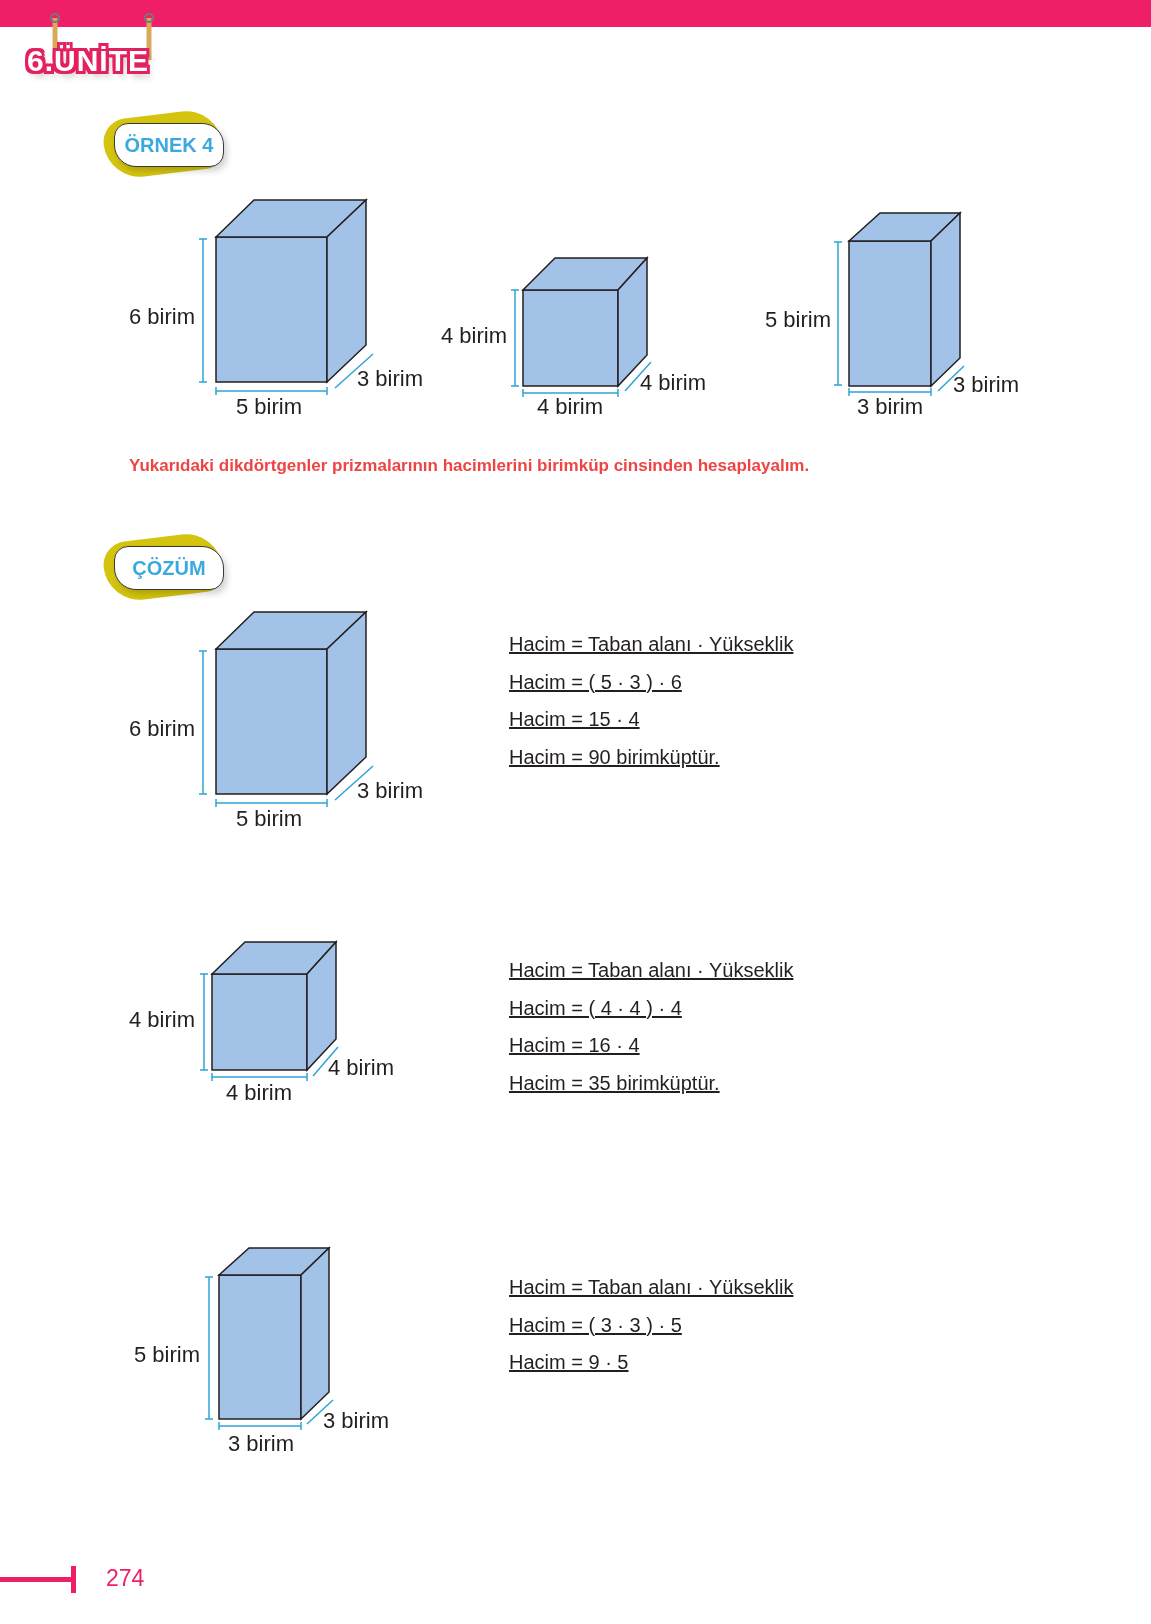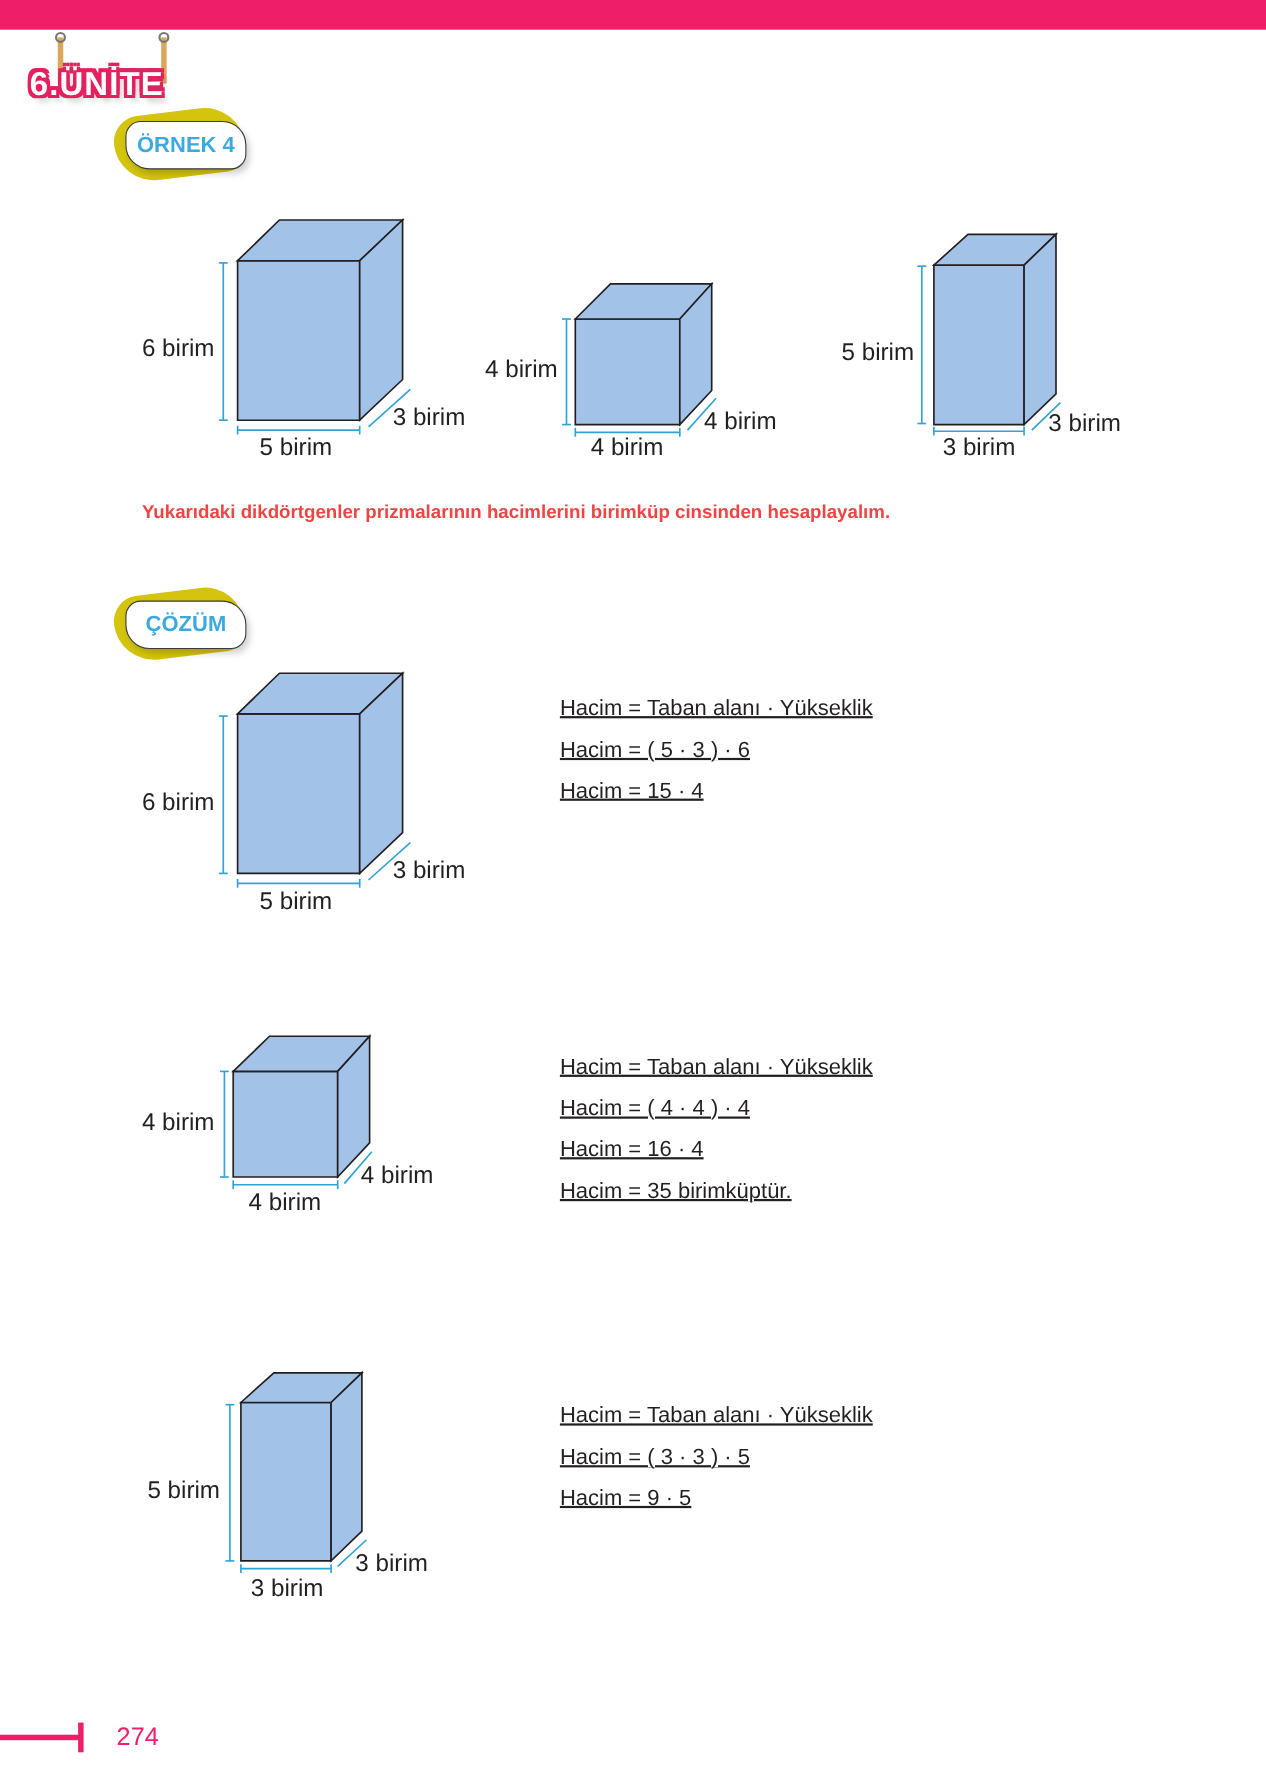--- a/index.html
+++ b/index.html
@@ -1,19 +1,19 @@
 <!DOCTYPE html>
 <html><head>
 <meta charset="utf-8">
 <style>
   html, body { margin:0; padding:0; }
   body { width:1151px; height:1624px; position:relative; background:#ffffff; overflow:hidden;
          font-family:"Liberation Sans", sans-serif; color:#231f20; }
   .topbar { position:absolute; left:0; top:0; width:1151px; height:27px; background:#ee1f68; }
-  .unit-badge { position:absolute; left:25px; top:28px; width:150px; height:80px;text-align:right; }
+  .unit-badge { position:absolute; left:25px; top:12px; width:150px; height:80px;text-align:right; }
   .unit-badge svg { overflow:visible; }
   .tag { position:absolute; width:125px; height:68px; }
   .tag .blob { position:absolute; left:0; top:4px; width:118px; height:60px; background:#d4c40e;
                border-radius:26px 40px 20px 40px; transform:rotate(-7deg); }
   .tag .pill { position:absolute; left:10px; top:13px; width:108px; height:42px; background:#fff;
                border:1.5px solid #3a3a3a; border-radius:14px 22px 14px 22px;
                box-shadow:3px 4px 6px rgba(0,0,0,0.18);
                display:flex; align-items:center; justify-content:center;
                font-weight:bold; font-size:20px; color:#3ba9de; }
   .lbl { position:absolute; font-size:22px; color:#231f20; white-space:nowrap; }
@@ -36,21 +36,21 @@
     <line x1="124" y1="6" x2="124" y2="48" stroke="#d9a85a" stroke-width="5"></line>
     <circle cx="30" cy="6" r="4" fill="none" stroke="#777" stroke-width="2"></circle>
     <circle cx="124" cy="6" r="4" fill="none" stroke="#777" stroke-width="2"></circle>
   </svg>
   <div style="position:absolute;left:2px;top:32px;font-size:30px;font-weight:bold;color:#fff;letter-spacing:1px;
               text-shadow:-3px -3px 0 #e3215e,3px -3px 0 #e3215e,-3px 3px 0 #e3215e,3px 3px 0 #e3215e,0 -3px 0 #e3215e,0 3px 0 #e3215e,-3px 0 0 #e3215e,3px 0 0 #e3215e,4px 6px 6px rgba(0,0,0,0.25);">
     <span>6.</span><span>ÜNİTE</span>
   </div>
 </div>
 
-<div class="tag" style="left:104px;top:97px;text-align:right;">
+<div class="tag" style="left:104px;top:110px;text-align:right;">
   <div class="blob"></div>
   <div class="pill">ÖRNEK 4</div>
 </div>
 
 <svg class="prism" style="left:195px;top:195px;" width="180" height="195">
   <polygon points="21,42 132,42 132,187 21,187" fill="#a3c2e8" stroke="#231f20" stroke-width="1.5"></polygon>
   <polygon points="21,42 59,5 171,5 132,42" fill="#a3c2e8" stroke="#231f20" stroke-width="1.5"></polygon>
   <polygon points="132,42 171,5 171,150 132,187" fill="#a3c2e8" stroke="#231f20" stroke-width="1.5"></polygon>
   <g stroke="#2fa3d6" stroke-width="1.5">
     <line x1="8" y1="44" x2="8" y2="187"></line>
@@ -123,20 +123,21 @@
     <line x1="140" y1="193" x2="178" y2="159"></line>
   </g>
 </svg>
 <div class="lbl" style="left:129px;top:716px;">6 birim</div>
 <div class="lbl" style="left:236px;top:806px;">5 birim</div>
 <div class="lbl" style="left:357px;top:778px;">3 birim</div>
 <div class="formula" style="left:509px;top:626px;">
   <div>Hacim = Taban alanı · Yükseklik</div>
   <div>Hacim = ( 5 · 3 ) · 6</div>
   <div>Hacim = 15 · 4</div>
+  <div>Hacim = 90 birimküptür.</div>
 </div>
 
 <svg class="prism" style="left:198px;top:937px;" width="150" height="150">
   <polygon points="14,37 109,37 109,133 14,133" fill="#a3c2e8" stroke="#231f20" stroke-width="1.5"></polygon>
   <polygon points="14,37 47,5 138,5 109,37" fill="#a3c2e8" stroke="#231f20" stroke-width="1.5"></polygon>
   <polygon points="109,37 138,5 138,102 109,133" fill="#a3c2e8" stroke="#231f20" stroke-width="1.5"></polygon>
   <g stroke="#2fa3d6" stroke-width="1.5">
     <line x1="6" y1="37" x2="6" y2="133"></line>
       <line x1="2" y1="37" x2="10" y2="37"></line>
       <line x1="2" y1="133" x2="10" y2="133"></line>

